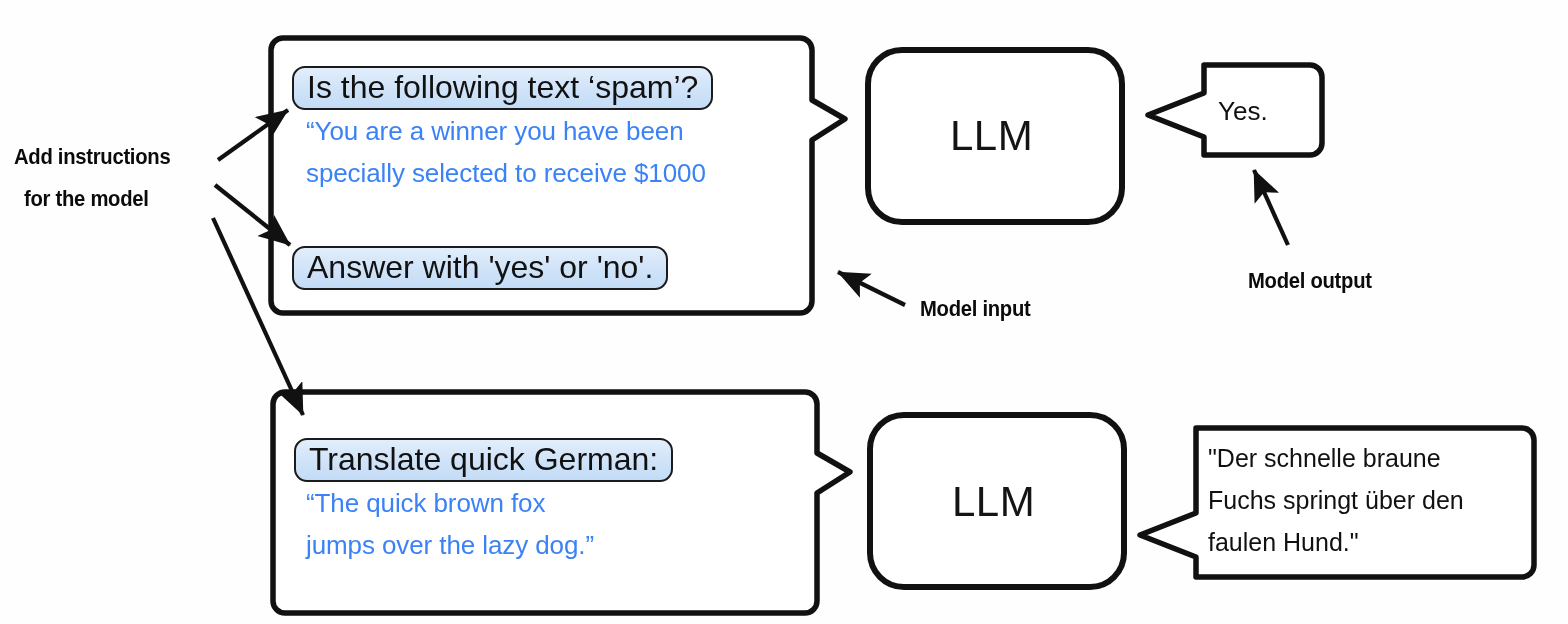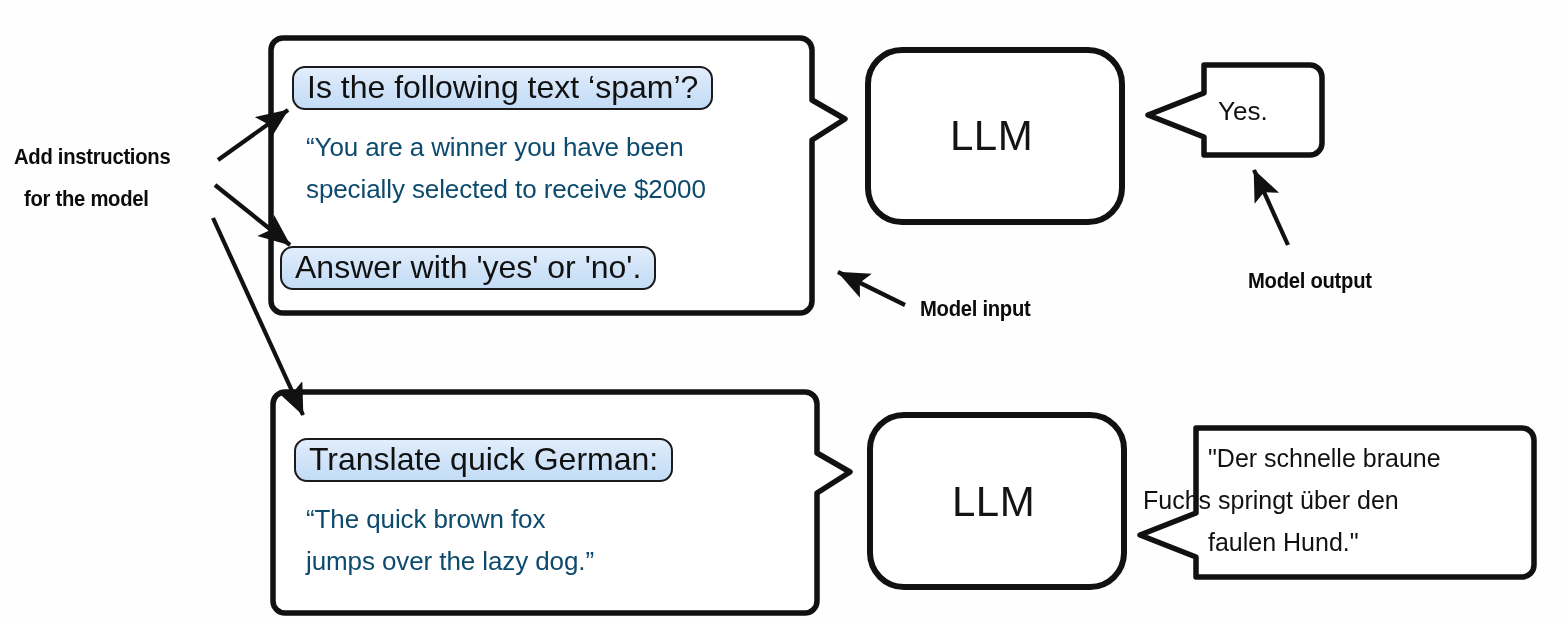--- a/index.html
+++ b/index.html
@@ -28,22 +28,21 @@
     position: absolute;
     color: #121212;
     white-space: pre;
   }
   
   .body-line {
     font-family: "Liberation Sans", sans-serif;
     font-size: 26px;
     line-height: 42px;
     letter-spacing: -0.1px;
-    color: #0c4a6e;
-    margin-top: 16px;
+    color: #3b82f6;
   }
   
   .pill {
     position: absolute;
     display: inline-flex;
     align-items: center;
     box-sizing: border-box;
     padding: 2px 13px 4px 13px;
     border: 2.5px solid #1b1b1b;
     border-radius: 13px;
@@ -163,35 +162,35 @@
 
     <line x1="1288" y1="245" x2="1254" y2="170" stroke="#111111" stroke-width="4.2" marker-end="url(#arrowhead)"></line>
   </svg>
 
   <div class="annot" style="left:14px; top:142px;">Add instructions</div>
   <div class="annot" style="left:24px; top:184px;">for the model</div>
 
   <div class="pill" style="left:292px; top:66px;">Is the following text ‘spam’?</div>
 
   <div class="txt body-line" style="left:306px; top:110px;">“You are a winner you have been</div>
-  <div class="txt body-line" style="left:306px; top:152px;">specially selected to receive $2000</div>
+  <div class="txt body-line" style="left:306px; top:152px;">specially selected to receive $1000</div>
 
-  <div class="pill" style="left:280px; top:246px;">Answer with 'yes' or 'no'.</div>
+  <div class="pill" style="left:292px; top:246px;">Answer with 'yes' or 'no'.</div>
 
   <div class="llm-label" style="left:950px; top:115px;">LLM</div>
 
   <div class="txt yes-line" style="left:1218px; top:96px;">Yes.</div>
 
   <div class="annot" style="left:920px; top:294px;">Model input</div>
   <div class="annot" style="left:1248px; top:266px;">Model output</div>
 
   <div class="pill" style="left:294px; top:438px;">Translate quick German:</div>
 
   <div class="txt body-line" style="left:306px; top:524px;">jumps over the lazy dog.”</div>
   <div class="txt body-line" style="left:306px; top:482px;">“The quick brown fox</div>
 
   <div class="llm-label" style="left:952px; top:481px;">LLM</div>
 
   <div class="txt out-line" style="left:1208px; top:437px;">"Der schnelle braune</div>
-  <div class="txt out-line" style="left:1143px; top:479px;text-align:center;">Fuchs springt über den</div>
+  <div class="txt out-line" style="left:1208px; top:479px;text-align:center;">Fuchs springt über den</div>
   <div class="txt out-line" style="left:1208px; top:521px;">faulen Hund."</div>
 
 </div>
 
 </body></html>

